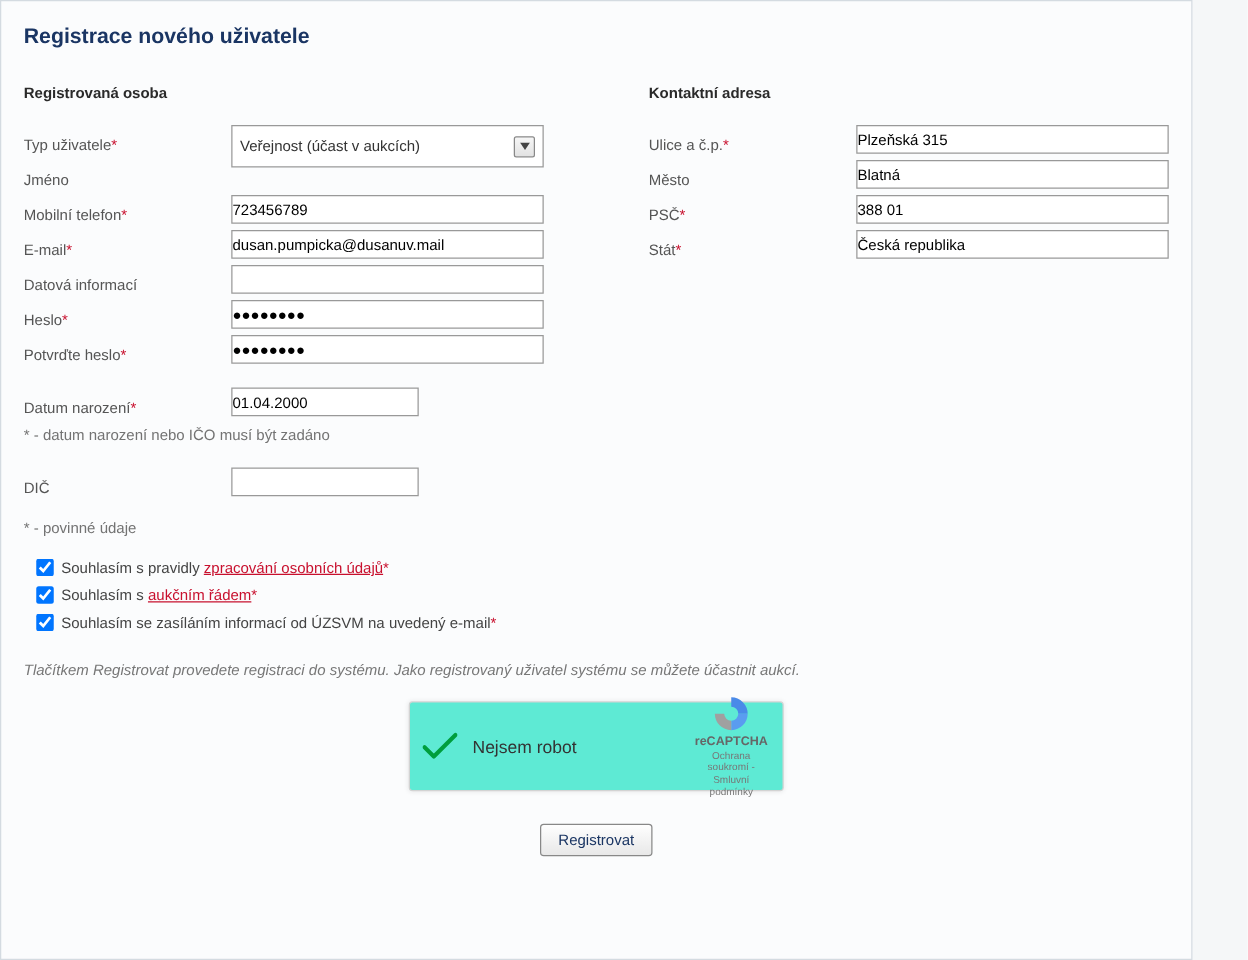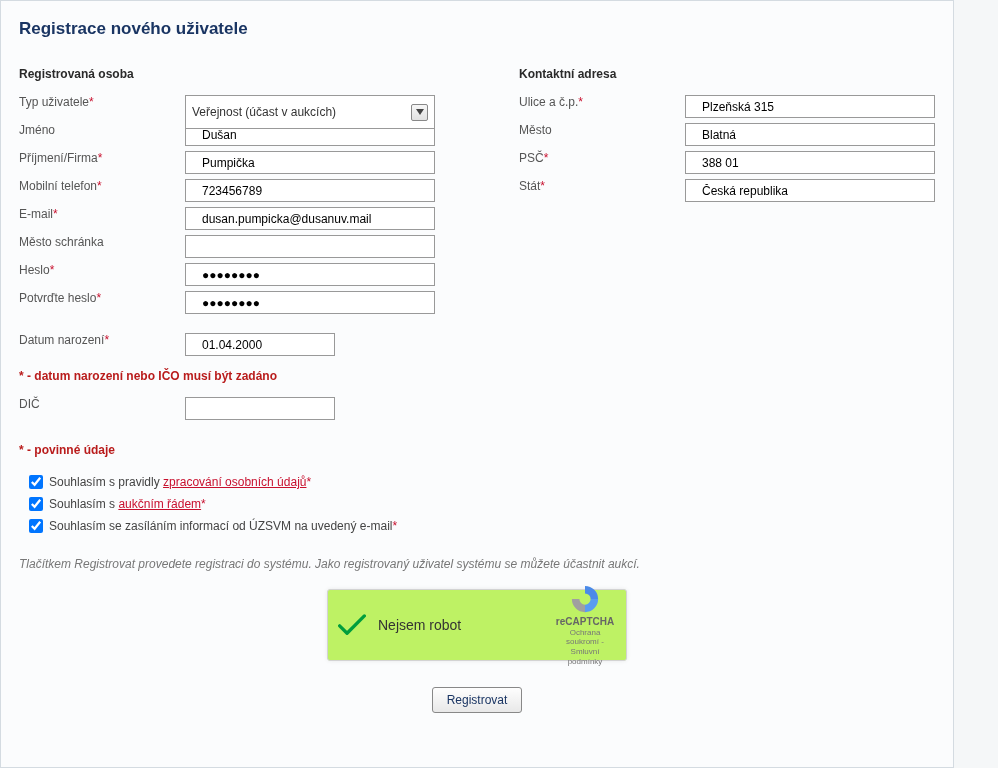--- a/index.html
+++ b/index.html
@@ -3,45 +3,45 @@
 <meta charset="utf-8">
 <style>
 * { box-sizing: border-box; margin: 0; padding: 0; }
 body { font-family: Arial, Helvetica, sans-serif; font-size: 12px; color: #333; background: #f5f7f8; }
 .container { width: 954px; min-height: 768px; background: #fbfcfd; border: 1px solid #d4dbe1; padding: 18px; }
 h1 { font-size: 17px; font-weight: bold; color: #1a3563; margin-bottom: 28px; }
 .cols { display: flex; gap: 2px; }
 .col-left { width: 500px; }
 .col-right { flex: 1; }
 .section-title { font-size: 12px; font-weight: bold; color: #2a2a2a; margin-bottom: 14px; }
-.row { display: flex; align-items: flex-start; height: 28px; }
+.row { display: flex; align-items: flex-end; height: 28px; }
 .row .label { width: 166px; color: #555; }
 .row .label .req { color: #c8102e; }
 .row input[type="text"], .row input[type="password"] {
-  height: 23px; border: 1px solid #999; padding: 2px 16px; font-family: Arial; font-size: 12px; background: #fff;
+  height: 23px; border: 1px solid #999; padding: 2px 0; font-family: Arial; font-size: 12px; background: #fff;
 }
 .w250 { width: 250px; }
 .w150 { width: 150px; }
 .select-wrap { position: relative; width: 250px; height: 23px; }
 .select-wrap .sel-display {
   width: 100%; height: 100%; border: 1px solid #999; background: #fff; line-height: 21px; padding: 16px 6px; display: flex; align-items: center; justify-content: space-between;
 }
 .select-wrap .sel-btn {
   width: 17px; height: 17px; border: 1px solid #888; background: linear-gradient(#f6f6f6,#e2e2e2); display:flex; align-items:center; justify-content:center; border-radius:2px;
 }
 .select-wrap .sel-btn svg { width: 8px; height: 6px; }
 .spacer { height: 14px; }
-.note-red { color: #b91c1c; font-size: 12px; margin: 8px 0 14px 0; font-weight: bold; }
+.note-red { color: #737373; font-size: 12px; margin: 8px 0 14px 0; }
 .check-row { display: flex; align-items: center; height: 22px; gap: 6px; color: #444; padding-left: 10px; }
 .check-row input[type="checkbox"] { width: 14px; height: 14px; }
 .check-row a { color: #c8102e; text-decoration: underline; }
 .hint-italic { font-style: italic; color: #777; margin: 20px 0 18px 0; }
 .captcha-wrap { display: flex; justify-content: center; margin-bottom: 26px; }
 .captcha {
-  width: 300px; height: 72px; border: 1px solid #d3d3d3; border-radius: 3px; background: #bef264;
+  width: 300px; height: 72px; border: 1px solid #d3d3d3; border-radius: 3px; background: #5eead4;
   display: flex; align-items: center; padding: 8px 10px; box-shadow: 0 0 4px rgba(0,0,0,0.08);
   position: relative;
 }
 .captcha .check { width: 28px; height: 28px; margin-right: 12px; display:flex;align-items:center;justify-content:center; }
 .captcha .check svg { width: 34px; height: 28px; }
 .captcha .txt { font-size: 14px; color: #333; flex: 1; }
 .captcha .brand { width: 62px; text-align: center; font-size: 8px; color: #777; line-height: 1.2; }
 .captcha .brand svg { width: 32px; height: 30px; display: block; margin: 0 auto 2px; }
 .captcha .brand .name { font-size: 10px; color: #666; font-weight: bold; }
 .submit-wrap { display: flex; justify-content: center; }
@@ -70,40 +70,35 @@
               <svg viewBox="0 0 8 6">
                   <polygon points="0,0 8,0 4,6" fill="#444"></polygon>
                 </svg>
             </span>
           </div>
         </div>
       </div>
 
       <div class="row">
         <div class="label">Jméno</div>
-        <input class="w250" type="text" value="Dušan" style="">
       </div>
 
-      <div class="row">
-        <div class="label"><span>Příjmení/Firma</span><span class="req">*</span></div>
-        <input class="w250" type="text" value="Pumpička" style="">
-      </div>
 
       <div class="row">
         <div class="label"><span>Mobilní telefon</span><span class="req">*</span></div>
         <input class="w250" type="text" value="723456789" style="">
       </div>
 
       <div class="row">
         <div class="label"><span>E-mail</span><span class="req">*</span></div>
         <input class="w250" type="text" value="dusan.pumpicka@dusanuv.mail" style="">
       </div>
 
       <div class="row">
-        <div class="label">Město schránka</div>
+        <div class="label">Datová informací</div>
         <input class="w250" type="text" value="" style="">
       </div>
 
       <div class="row">
         <div class="label"><span>Heslo</span><span class="req">*</span></div>
         <input class="w250" type="text" value="●●●●●●●●" style="">
       </div>
 
       <div class="row">
         <div class="label"><span>Potvrďte heslo</span><span class="req">*</span></div>

